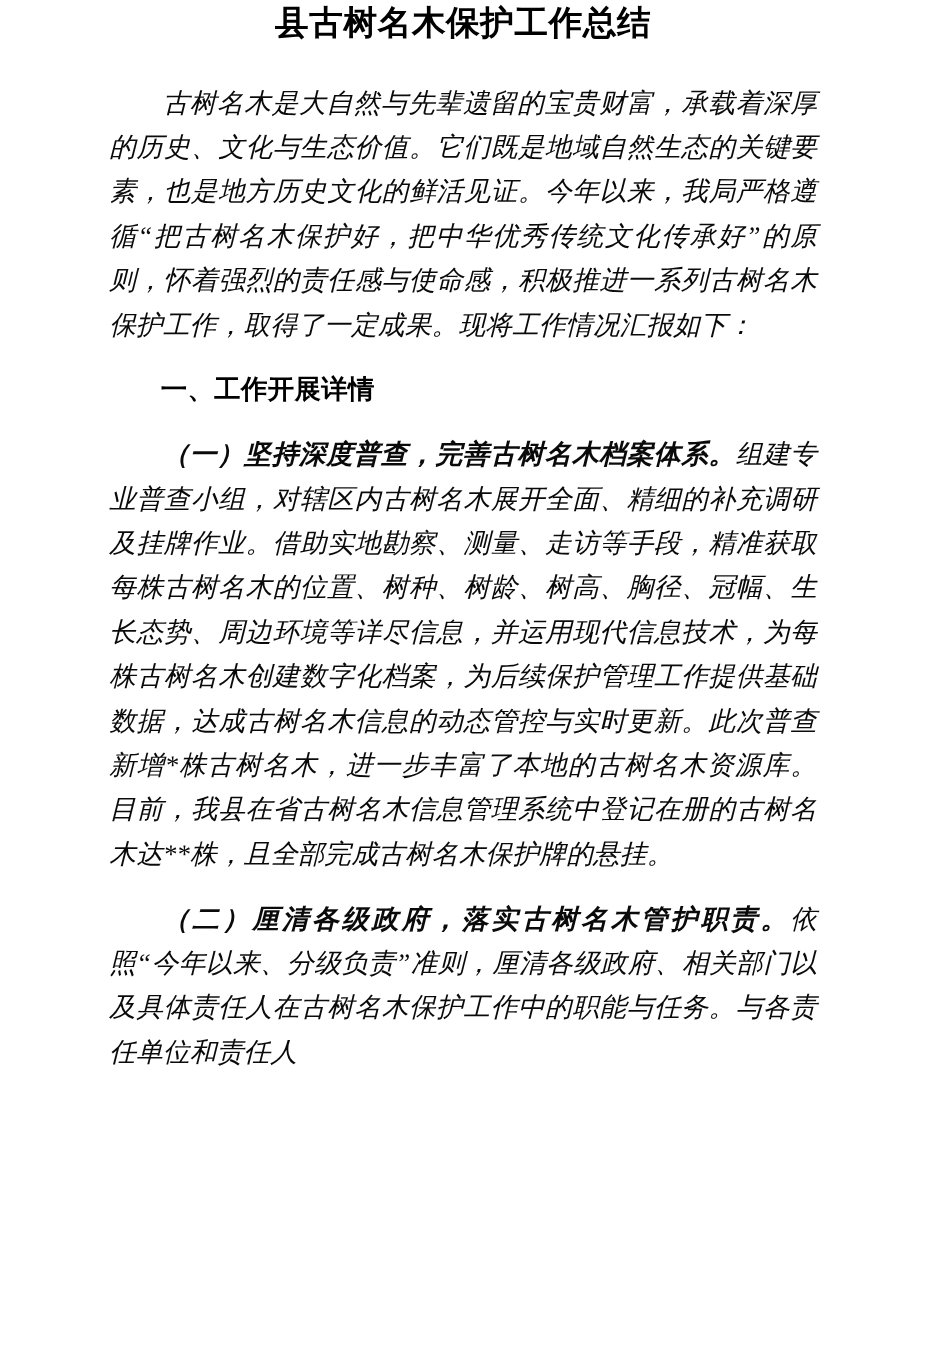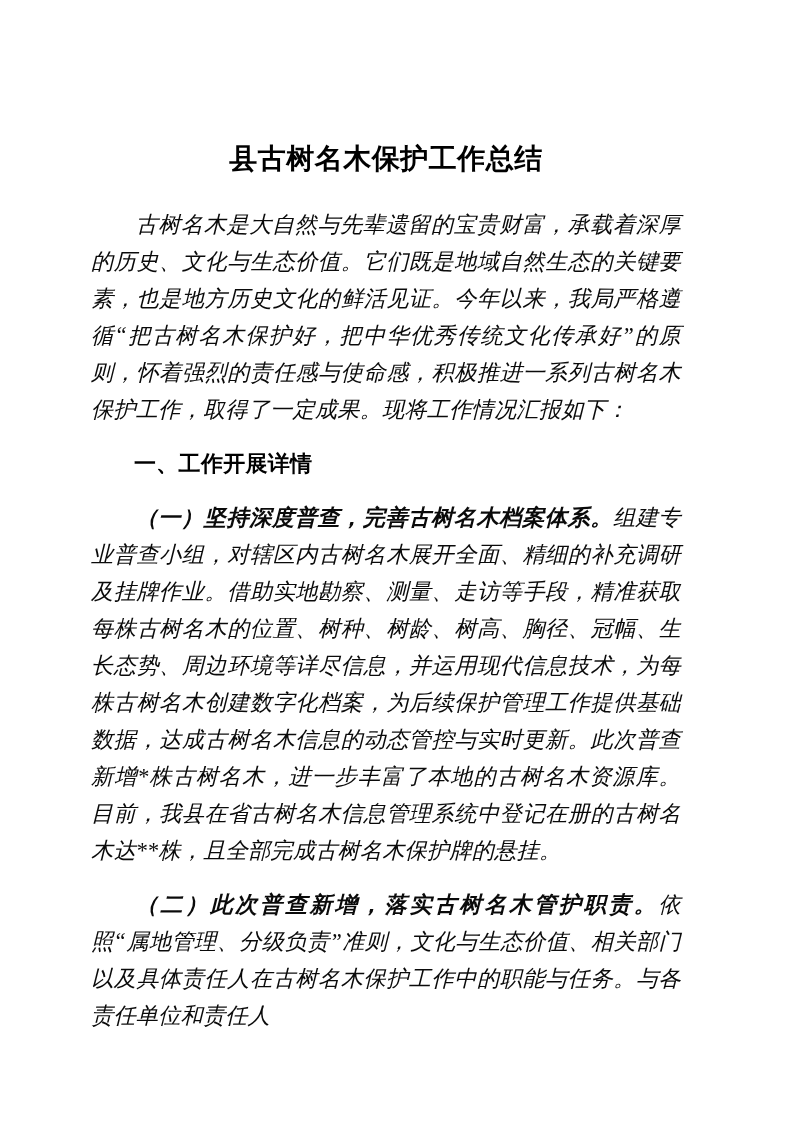--- a/index.html
+++ b/index.html
@@ -29,21 +29,20 @@
   
   .doc-title {
     text-align: center;
     font-family: "Liberation Serif", "DejaVu Serif", serif;
     font-weight: bold;
     font-size: 28px;
     line-height: 40px;
     color: #000000;
     letter-spacing: 0.5px;
     margin: 0;
-    padding-top: 139px;
     padding-bottom: 10px;
     white-space: nowrap;
   }
 
   
   .para {
     font-family: "Liberation Serif", "DejaVu Serif", serif;
     font-size: 22.2px;
     line-height: 37px;
     color: #0a0a0a;
@@ -82,17 +81,17 @@
 
     <p class="para">古树名木是大自然与先辈遗留的宝贵财富，承载着深厚的历史、文化与生态价值。它们既是地域自然生态的关键要素，也是地方历史文化的鲜活见证。今年以来，我局严格遵循“把古树名木保护好，把中华优秀传统文化传承好”的原则，怀着强烈的责任感与使命感，积极推进一系列古树名木保护工作，取得了一定成果。现将工作情况汇报如下：</p>
 
     <h2 class="section-heading">一、工作开展详情</h2>
 
     <p class="para">
       <span class="lead">（一）坚持深度普查，完善古树名木档案体系。</span><span>组建专业普查小组，对辖区内古树名木展开全面、精细的补充调研及挂牌作业。借助实地勘察、测量、走访等手段，精准获取每株古树名木的位置、树种、树龄、树高、胸径、冠幅、生长态势、周边环境等详尽信息，并运用现代信息技术，为每株古树名木创建数字化档案，为后续保护管理工作提供基础数据，达成古树名木信息的动态管控与实时更新。此次普查新增*株古树名木，进一步丰富了本地的古树名木资源库。目前，我县在省古树名木信息管理系统中登记在册的古树名木达**株，且全部完成古树名木保护牌的悬挂。</span>
     </p>
 
     <p class="para">
-      <span class="lead">（二）此次普查新增，落实古树名木管护职责。</span><span>依照“属地管理、分级负责”准则，文化与生态价值、相关部门以及具体责任人在古树名木保护工作中的职能与任务。与各责任单位和责任人</span>
+      <span class="lead">（二）厘清各级政府，落实古树名木管护职责。</span><span>依照“今年以来、分级负责”准则，厘清各级政府、相关部门以及具体责任人在古树名木保护工作中的职能与任务。与各责任单位和责任人</span>
     </p>
 
   </div>
 </div>
 
 </body></html>

